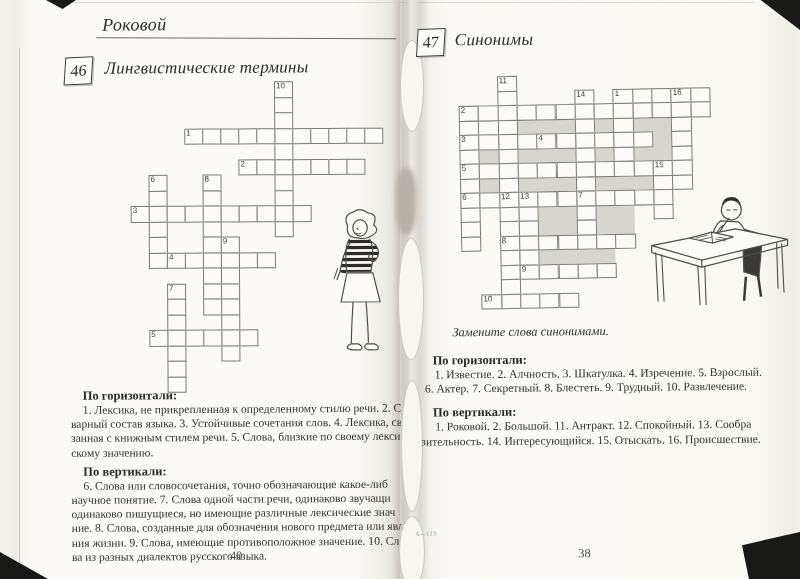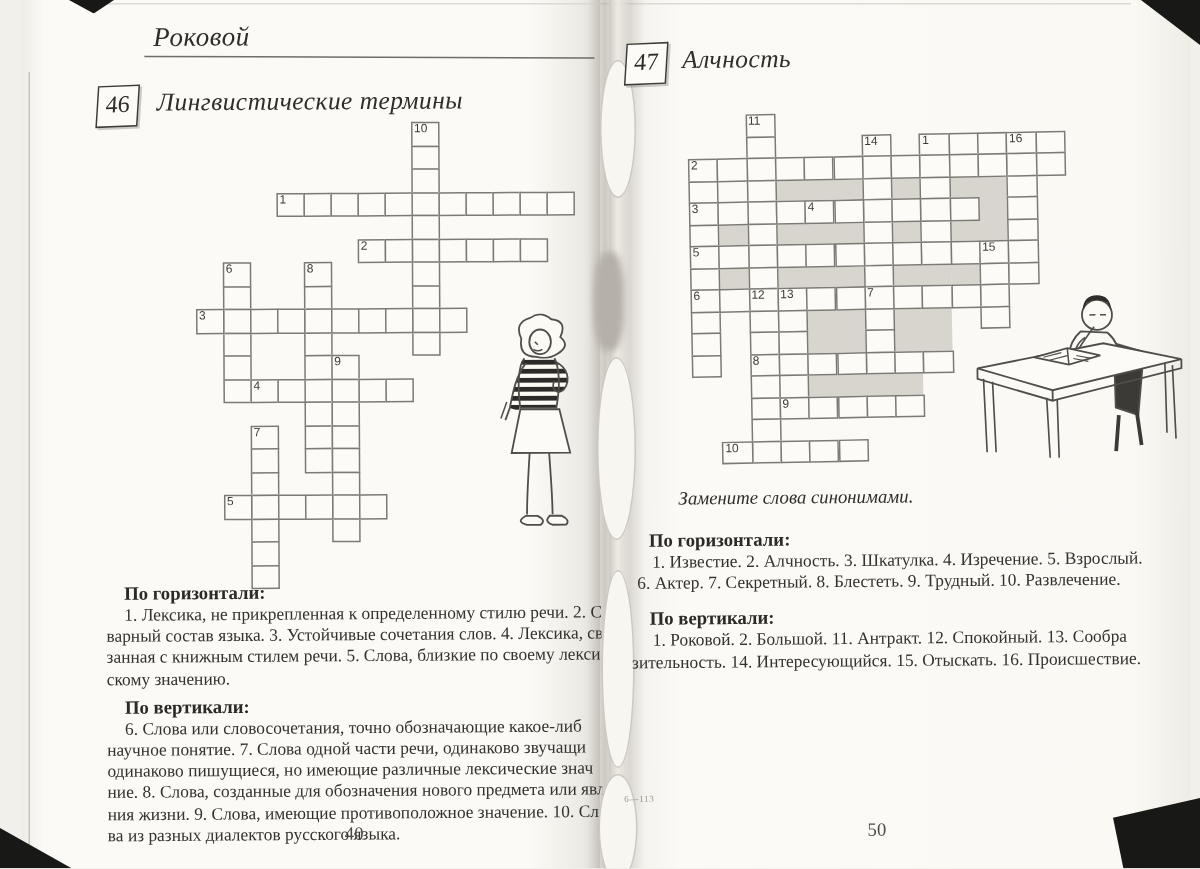--- a/index.html
+++ b/index.html
@@ -137,35 +137,35 @@
       <path d="M28,135 q-7,4 1,6 l9,0 q4,-3 -2,-6 z" fill="#fbfaf5"></path>
       <path d="M44,135 q-4,4 2,6 l9,0 q3,-3 -3,-6 z" fill="#fbfaf5"></path>
     </g>
   </svg>
 </div>
 
 <div class="abs" style="left:406px;top:0;width:394px;height:579px;transform:rotate(-0.5deg);">
   <div class="abs num-box" style="left:13px;top:27px;">
     <span>47</span>
   </div>
-  <div class="abs ex-title" style="left:51px;top:29px;">Алчность</div>
+  <div class="abs ex-title" style="left:51px;top:29px;">Синонимы</div>
 
   <div class="abs instr" style="left:46px;top:324px;">Замените слова синонимами.</div>
 
   <div class="abs" style="left:14px;top:352px;width:360px;">
     <div class="clue-head" style="margin-left:12px;">По горизонтали:</div>
     <div class="clue-line" style="margin-left:14px;">1. Известие. 2. Алчность. 3. Шкатулка. 4. Изречение. 5. Взрослый.</div>
     <div class="clue-line" style="margin-left:4px;">6. Актер. 7. Секретный. 8. Блестеть. 9. Трудный. 10. Развлечение.</div>
     <div class="clue-head" style="margin-left:12px;margin-top:9px;">По вертикали:</div>
     <div class="clue-line" style="margin-left:14px;">1. Роковой. 2. Большой. 11. Антракт. 12. Спокойный. 13. Сообра</div>
     <div class="clue-line" style="margin-left:0px;">зительность. 14. Интересующийся. 15. Отыскать. 16. Происшествие.</div>
   </div>
 
   <div class="abs printmark" style="left:8px;top:529px;">6—113</div>
-  <div class="abs pagenum" style="left:170px;top:546px;">50</div>
+  <div class="abs pagenum" style="left:170px;top:546px;">38</div>
 
   <svg class="abs" style="left:240px;top:186px;" width="150" height="122" viewBox="0 0 150 122">
     <g fill="none" stroke="#4f4e4a" stroke-width="1.2">
       <path d="M97,44 L117,50 L113,92 L98,87 Z" fill="#3b3a37"></path>
       <path d="M100,92 L98,116 M112,90 L115,112" stroke="#3b3a37" stroke-width="2.5"></path>
       <circle cx="86" cy="25" r="10" fill="#fbfaf5"></circle>
       <path d="M76.5,22 Q77,12 86,12 Q95,12 95.5,22 L93,17 Q86,13 79,17 Z" fill="#2e2d2b" stroke="none"></path>
       <path d="M81,25 h4 M88,25 h4" stroke-width="1"></path>
       <path d="M75,36 Q68,42 67,52 L101,56 Q101,44 93,37 Z" fill="#fbfaf5"></path>
       <path d="M78,40 C72,44 70,50 72,54 M72,50 C76,44 80,38 84,33" stroke-width="1.1"></path>

